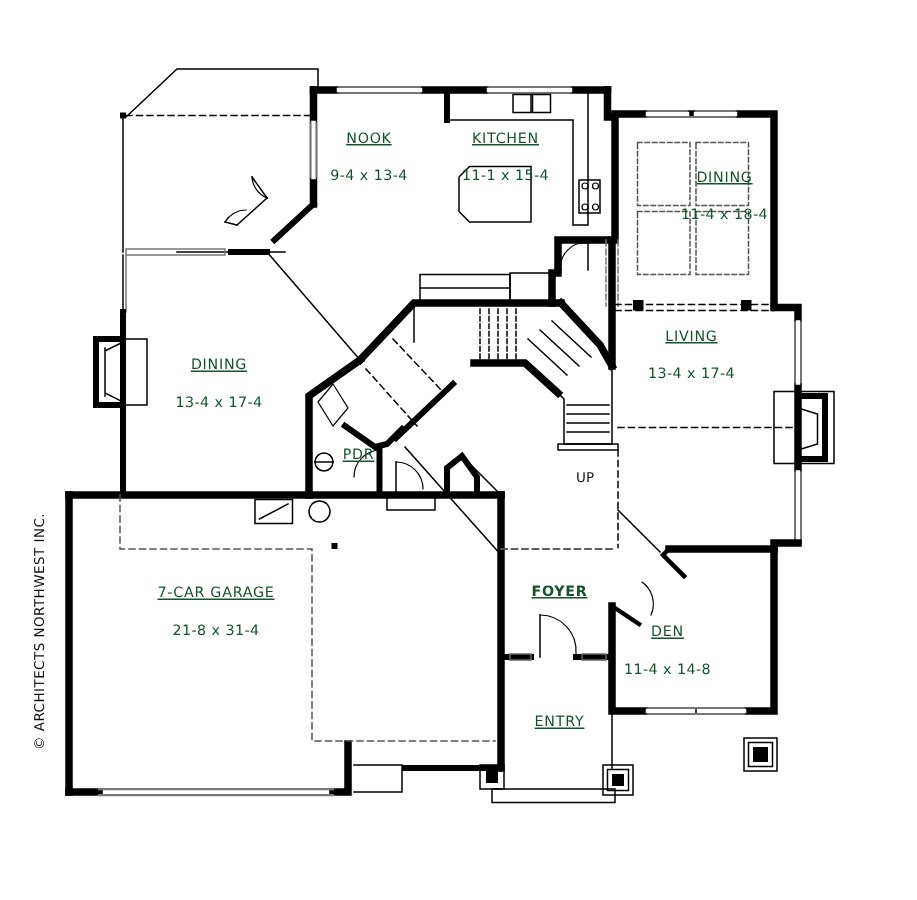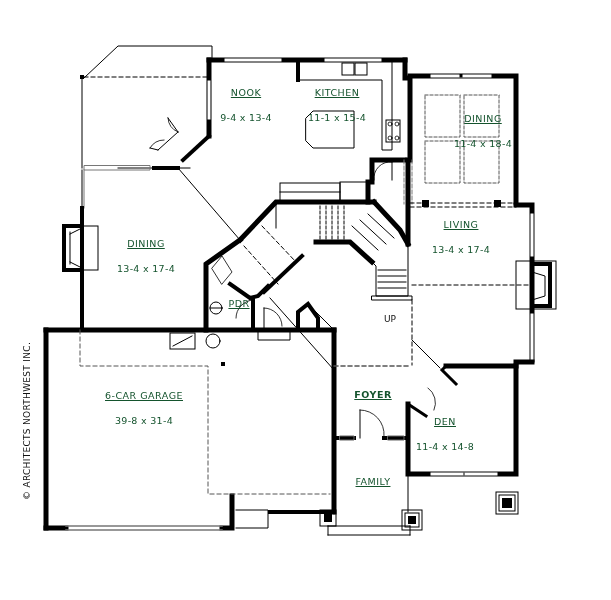--- a/index.html
+++ b/index.html
@@ -203,32 +203,32 @@
 </div>
 <div class="lbl" style="left:113px;top:238px;width:66px;">
   <span class="name">DINING</span>
   <span class="dim">13-4 x 17-4</span>
 </div>
 <div class="lbl" style="left:428px;top:219px;width:66px;">
   <span class="name">LIVING</span>
   <span class="dim">13-4 x 17-4</span>
 </div>
 <div class="lbl" style="left:96px;top:390px;width:96px;">
-  <span class="name">6-CAR GARAGE</span>
-  <span class="dim">39-8 x 31-4</span>
+  <span class="name">7-CAR GARAGE</span>
+  <span class="dim">21-8 x 31-4</span>
 </div>
 <div class="lbl" style="left:348px;top:389px;width:50px;font-weight:bold;">
   <span class="name">FOYER</span>
 </div>
 <div class="lbl" style="left:412px;top:416px;width:66px;">
   <span class="name">DEN</span>
   <span class="dim">11-4 x 14-8</span>
 </div>
 <div class="lbl" style="left:348px;top:476px;width:50px;">
-  <span class="name">FAMILY</span>
+  <span class="name">ENTRY</span>
 </div>
 <div class="lbl" style="left:224px;top:298px;width:30px;">
   <span class="name">PDR</span>
 </div>
 
 <div class="small" style="left:384px;top:304px;margin-top:10px;">UP</div>
 
 <div class="copyright">© ARCHITECTS NORTHWEST INC.</div>
 
 </body></html>

